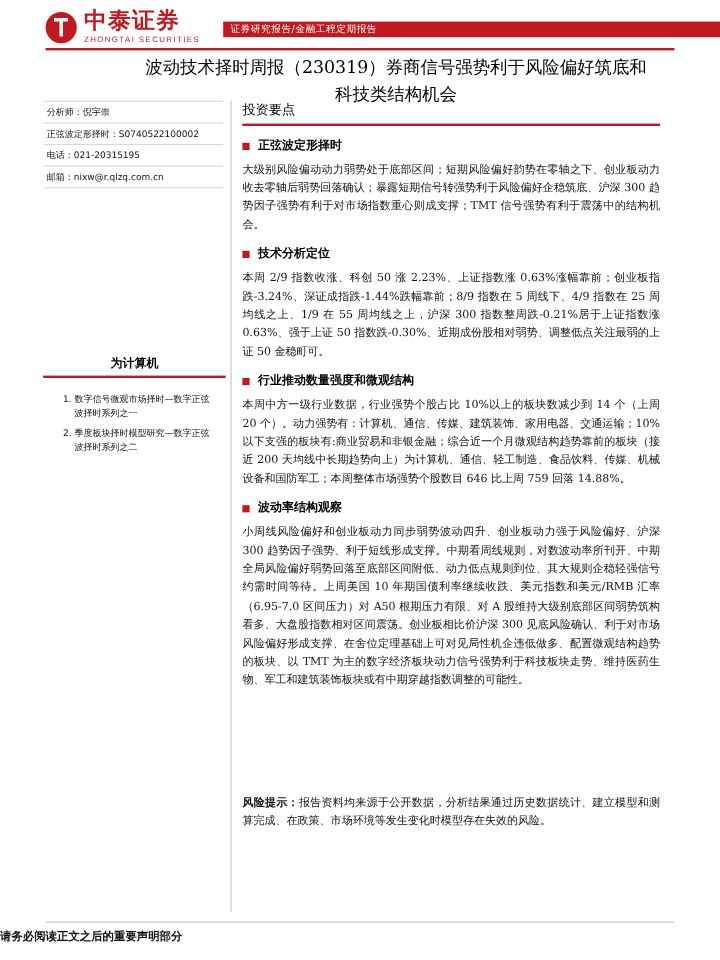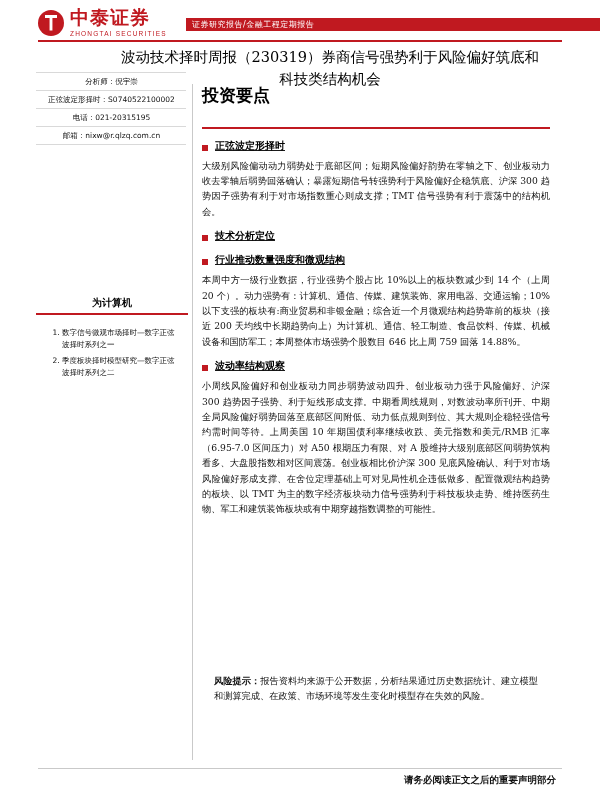--- a/index.html
+++ b/index.html
@@ -52,21 +52,21 @@
 
   
   .title{
     position:absolute;left:120px;top:46px;width:420px;
     text-align:center;
     font-family:"DejaVu Serif", serif;
     font-size:14.5px;font-weight:normal;line-height:22px;color:#000;
   }
 
   
-  .leftcol{position:absolute;left:36px;top:72px;width:150px;text-align:center;}
+  .leftcol{position:absolute;left:36px;top:84px;width:150px;}
   .analyst-box{position:relative;}
   .arow{
     font-family:"DejaVu Sans", sans-serif;
     font-size:7.5px;color:#111;padding:3px 2px 3px 3px;
     border-bottom:1px solid #d9d9d9;line-height:11px;
   }
   .arow:first-child{border-top:1px solid #d9d9d9;}
 
   .related{position:absolute;left:36px;top:296px;width:152px;}
   .related-hd{
@@ -80,50 +80,50 @@
     font-family:"DejaVu Sans", sans-serif;
     font-size:7.5px;line-height:12px;color:#111;margin-bottom:4px;
   }
 
   
   .vline{position:absolute;left:192px;top:84px;width:1px;height:676px;background:#c9c9c9;}
   .main{position:absolute;left:202px;top:84px;width:348px;}
 
   .sec-hd{
     font-family:"DejaVu Serif", serif;
-    font-size:17px;font-weight:bold;color:#000;margin-bottom:20px;
+    font-size:11px;font-weight:normal;color:#000;margin-bottom:4px;
   }
   .sec-rule{height:1.5px;background:#c01920;width:348px;margin-bottom:9px;}
 
   .bullet{
-    display:flex;gap:7px;align-items:center;margin-top:10px;margin-bottom:5px;text-decoration:underline;
+    display:flex;gap:7px;align-items:flex-start;margin-top:10px;margin-bottom:5px;
   }
   .sq{width:6px;height:6px;background:#c01920;flex:0 0 auto;margin-top:4px;}
   .bullet-t{
     font-family:"DejaVu Serif", serif;
     font-size:10px;font-weight:bold;color:#000;line-height:14px;
   }
   p.para{
     margin:0 0 9px 0;
     font-family:"DejaVu Serif", serif;
     font-size:9.2px;line-height:15.4px;text-align:justify;color:#111;
   }
 
   .risk{
     position:absolute;left:202px;top:662px;width:348px;
   }
   .risk p{
-    margin:12px;font-family:Liberation Mono, monospace;
+    margin:0;font-family:Liberation Mono, monospace;
     font-size:9.2px;line-height:15.4px;text-align:justify;color:#111;
   }
 
   
   .footer-rule{position:absolute;left:38px;top:768px;width:524px;height:1px;background:#c9c9c9;}
   .footer{
-    position:absolute;left:0;top:774px;width:556px;text-align:right;
+    position:absolute;left:0;top:774px;width:556px;text-align:left;
     font-family:"DejaVu Serif", serif;font-size:9.5px;font-weight:bold;color:#111;
   }
 </style>
 </head>
 <body>
 
 <div class="page">
 
   <div class="header">
     <div class="logo">
@@ -169,20 +169,21 @@
     <div class="bullet">
       <div class="sq"></div>
       <div class="bullet-t">正弦波定形择时</div>
     </div>
     <p class="para">大级别风险偏动动力弱势处于底部区间；短期风险偏好韵势在零轴之下、创业板动力收去零轴后弱势回落确认；暴露短期信号转强势利于风险偏好企稳筑底、沪深 300 趋势因子强势有利于对市场指数重心则成支撑；TMT 信号强势有利于震荡中的结构机会。</p>
 
     <div class="bullet">
       <div class="sq"></div>
       <div class="bullet-t">技术分析定位</div>
     </div>
+    <p class="para">本周 2/9 指数收涨、科创 50 涨 2.23%、上证指数涨 0.63%涨幅靠前；创业板指跌-3.24%、深证成指跌-1.44%跌幅靠前；8/9 指数在 5 周线下、4/9 指数在 25 周均线之上、1/9 在 55 周均线之上，沪深 300 指数整周跌-0.21%居于上证指数涨 0.63%、强于上证 50 指数跌-0.30%、近期成份股相对弱势、调整低点关注最弱的上证 50 金稳町可。</p>
 
     <div class="bullet">
       <div class="sq"></div>
       <div class="bullet-t">行业推动数量强度和微观结构</div>
     </div>
     <p class="para">本周中方一级行业数据，行业强势个股占比 10%以上的板块数减少到 14 个（上周 20 个）。动力强势有：计算机、通信、传媒、建筑装饰、家用电器、交通运输；10%以下支强的板块有:商业贸易和非银金融；综合近一个月微观结构趋势靠前的板块（接近 200 天均线中长期趋势向上）为计算机、通信、轻工制造、食品饮料、传媒、机械设备和国防军工；本周整体市场强势个股数目 646 比上周 759 回落 14.88%。</p>
 
     <div class="bullet">
       <div class="sq"></div>
       <div class="bullet-t">波动率结构观察</div>

